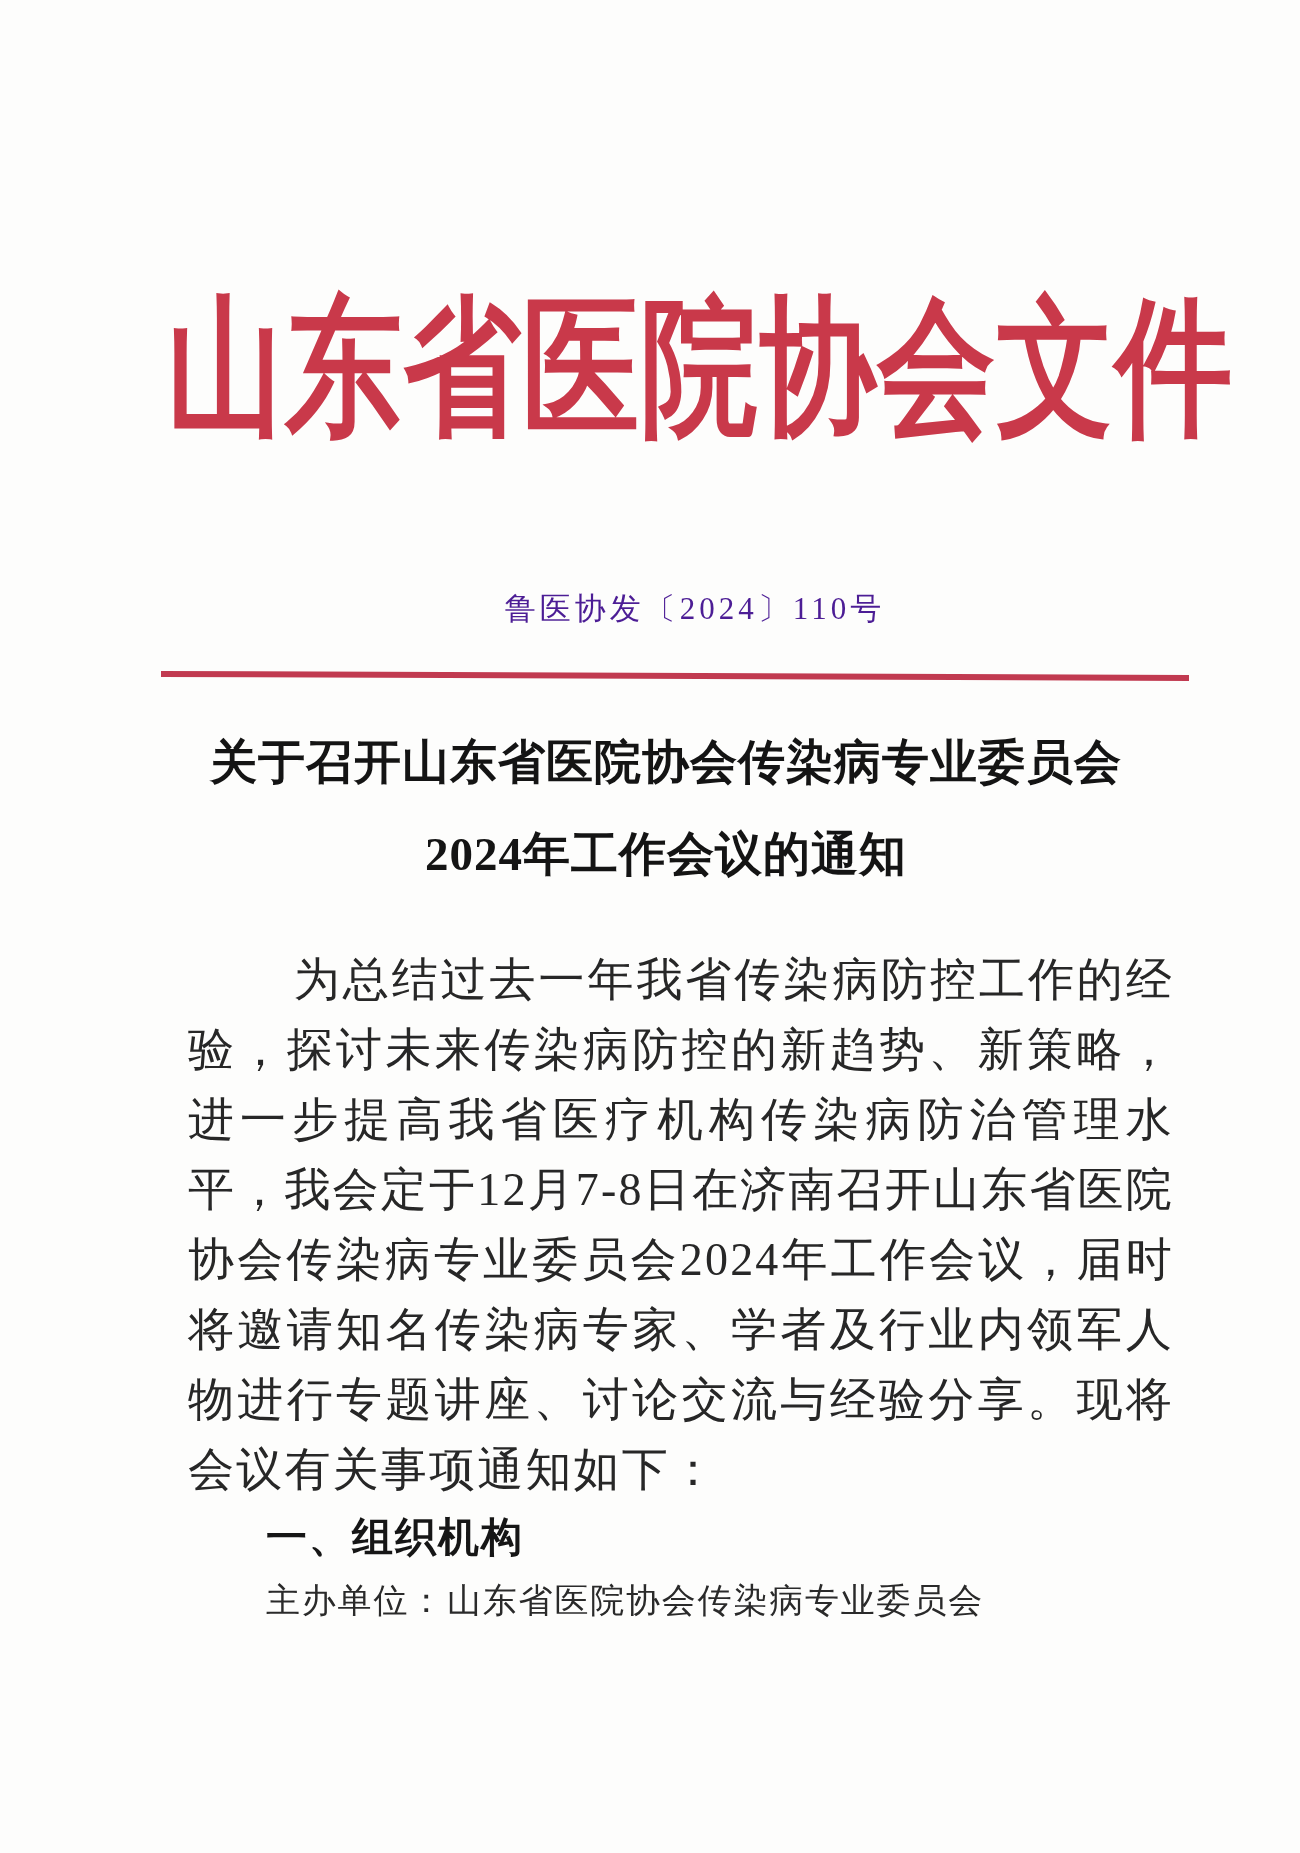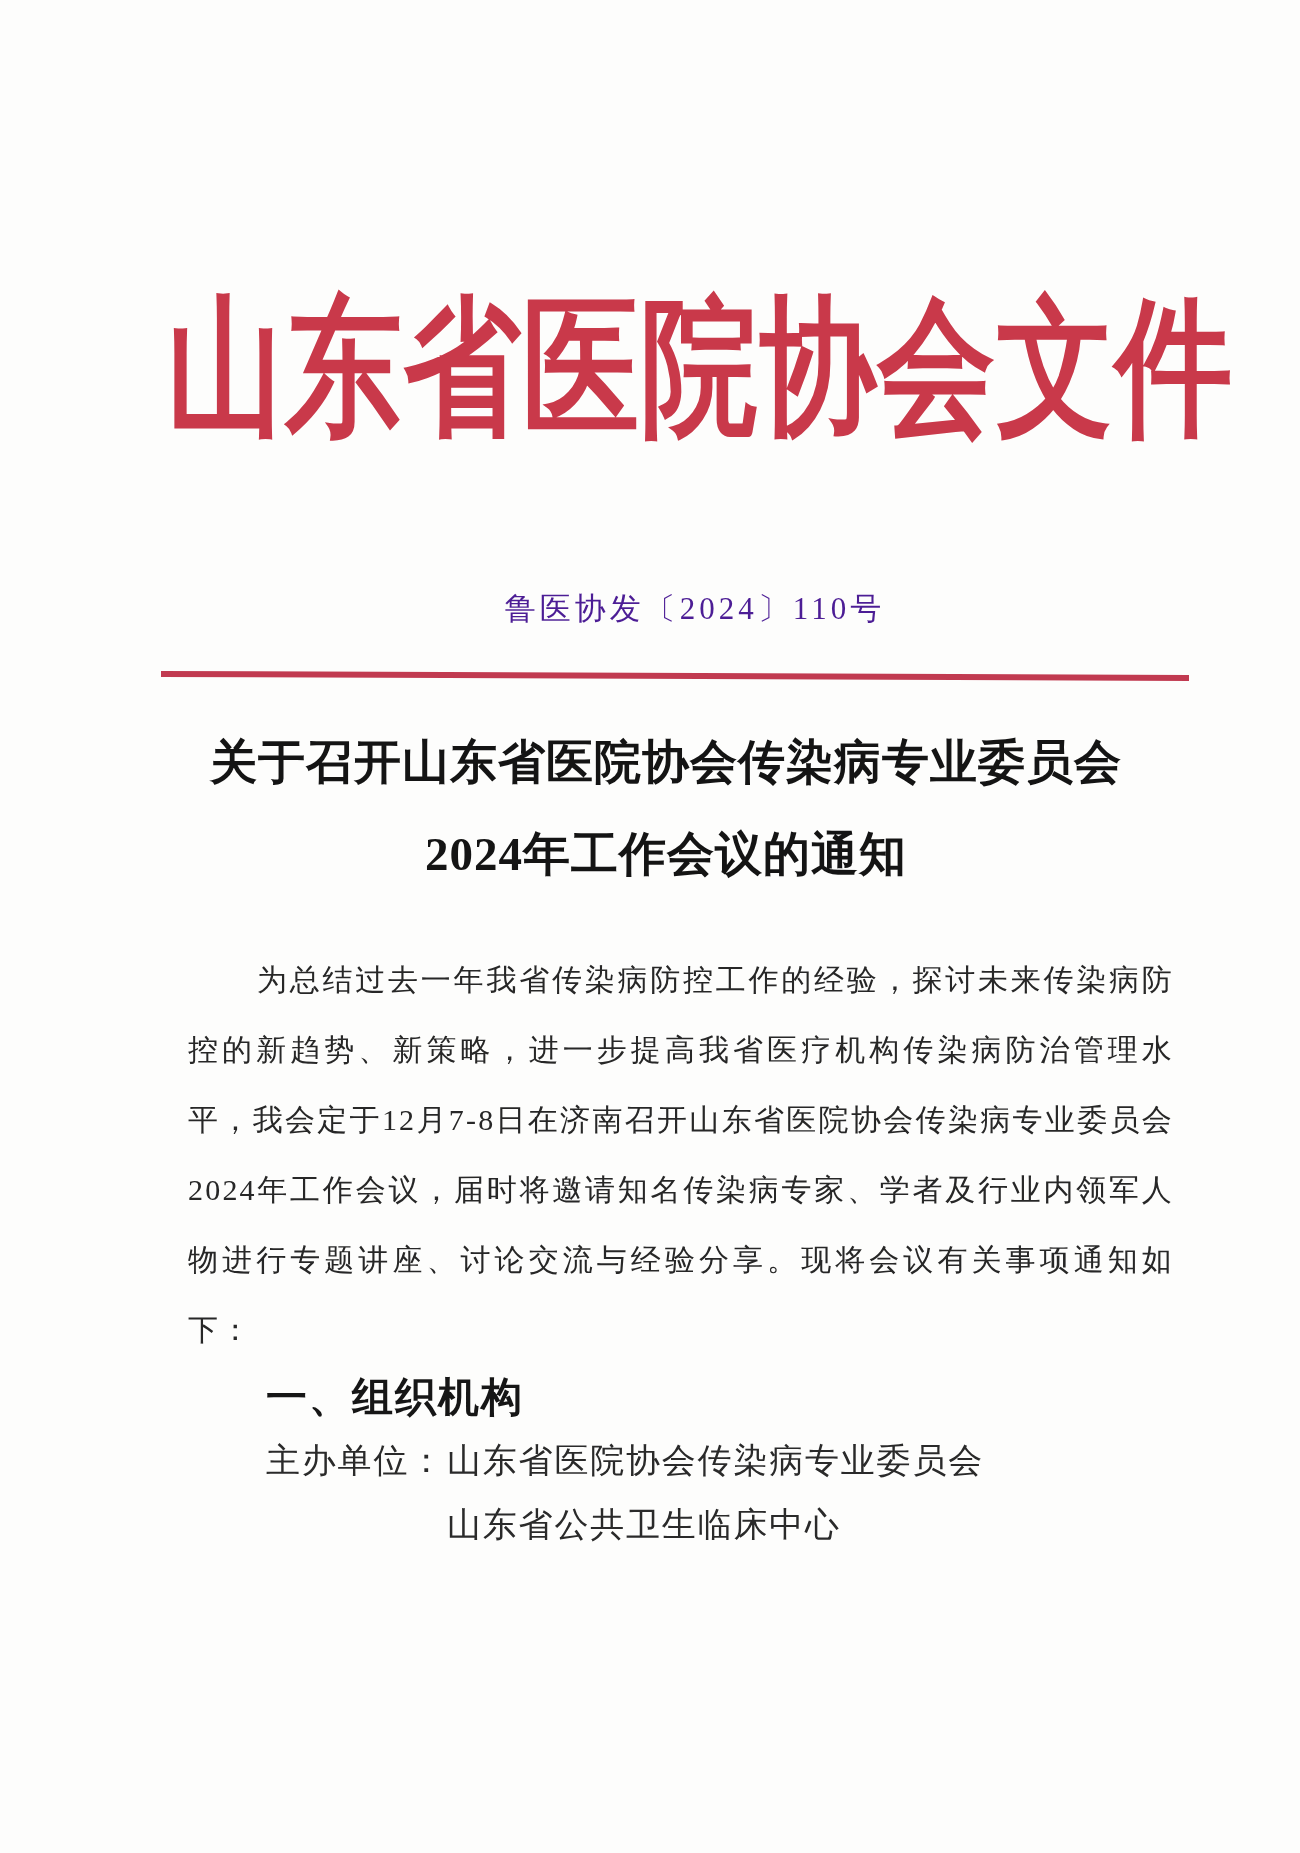--- a/index.html
+++ b/index.html
@@ -81,21 +81,21 @@
   }
   .salutation {
     font-family: "Liberation Sans", "DejaVu Sans", sans-serif;
     font-weight: 600;
     font-size: 34px;
     line-height: 70px;
     letter-spacing: 1.5px;
     color: #1e1e1e;
   }
   .paragraph {
-    font-size: 30px;
+    font-size: 46px;
     line-height: 70px;
     letter-spacing: 2.2px;
     text-align: justify;
     text-align-last: left;
     text-indent: 2.3em;
     color: #272727;
   }
   .section-heading {
     font-family: "Liberation Sans", "DejaVu Sans", sans-serif;
     font-weight: bold;
@@ -140,18 +140,17 @@
 
     <p class="paragraph">为总结过去一年我省传染病防控工作的经验，探讨未来传染病防控的新趋势、新策略，进一步提高我省医疗机构传染病防治管理水平，我会定于12月7-8日在济南召开山东省医院协会传染病专业委员会2024年工作会议，届时将邀请知名传染病专家、学者及行业内领军人物进行专题讲座、讨论交流与经验分享。现将会议有关事项通知如下：</p>
 
     <div class="section-heading">一、组织机构</div>
 
 
     <div class="org-row">
       <span class="org-label">主办单位：</span>
       <span class="org-values">
         <span style="display:block">山东省医院协会传染病专业委员会</span>
-        <span style="display:block">山东省公共卫生临床中心</span>
       </span>
     </div>
 
   </div>
 </div>
 
 </body></html>

